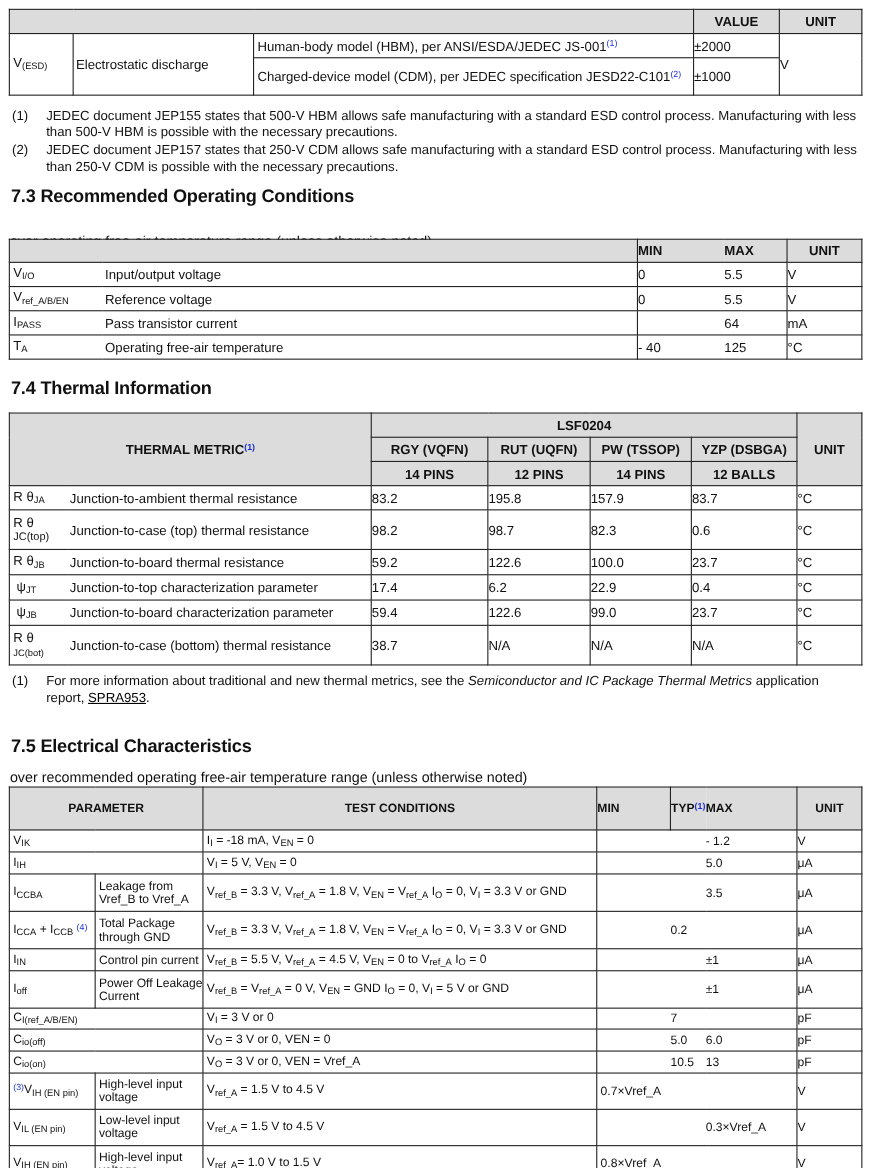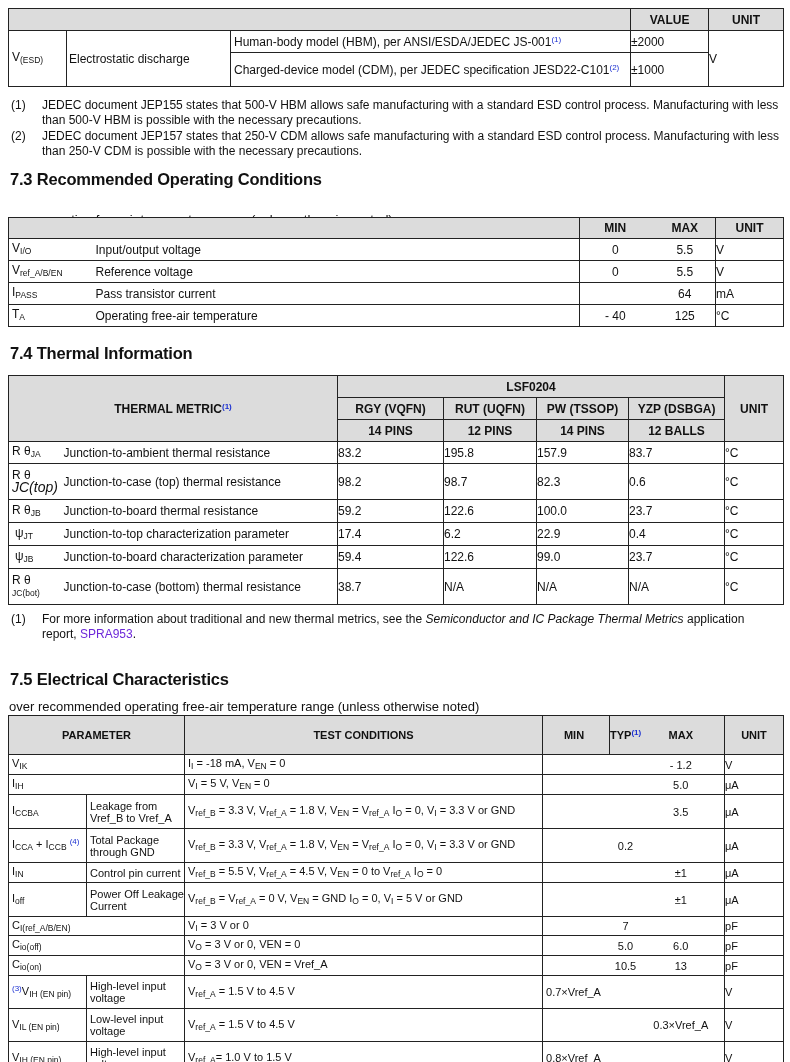--- a/index.html
+++ b/index.html
@@ -5,28 +5,28 @@
   * { box-sizing: border-box; margin: 0; padding: 0; }
   html, body { width: 790px; height: 1062px; overflow: hidden; background: #ffffff; }
   body { font-family: "Liberation Sans", "DejaVu Sans", sans-serif; color: #111; font-size: 12px; position: relative; }
   table { border-collapse: collapse; position: absolute; table-layout: fixed; }
   td, th { border: 1px solid #222; font-size: 12px; vertical-align: middle; line-height: 14px; }
   th { background: #dcdcdc; font-weight: bold; text-align: center; }
   .hdr { background: #dcdcdc; }
   sup { font-size: 8px; color: #1a2fd1; vertical-align: top; position: relative; top: -2px; }
   sub { font-size: 8.5px; vertical-align: -2px; }
   .c { text-align: left; }
-  .r { text-align: center; padding-right: 4px; }
+  .r { text-align: left; padding-right: 4px; }
   .l { text-align: left; padding-left: 3px; }
   .heading { position: absolute; left: 10px; font-size: 16.5px; font-weight: bold; letter-spacing: -0.2px; }
   .subtitle { position: absolute; left: 9px; font-size: 13px; }
   .note { position: absolute; left: 11px; width: 770px; font-size: 12px; line-height: 14.5px; display: flex; }
   .note .num { width: 31px; flex-shrink: 0; }
   .note .txt { flex: 1; }
-  .link { color: #6d28d9; }
+  .link { color: #000000; text-decoration: underline; }
   .ec td { font-size: 11px; line-height: 12px; }
   .ec th { font-size: 11px; }
   .nob-r { border-right: none; }
   .nob-l { border-left: none; }
 </style>
 </head>
 <body>
 
 <table style="left:8px; top:8px; width:775px;">
   <colgroup>
@@ -181,21 +181,21 @@
   <tr style="height:22px;">
     <td class="l nob-r"><span>R θ</span><sub>JA</sub></td>
     <td class="l nob-l">Junction-to-ambient thermal resistance</td>
     <td class="c">83.2</td>
     <td class="c">195.8</td>
     <td class="c">157.9</td>
     <td class="c">83.7</td>
     <td class="c">°C</td>
   </tr>
   <tr style="height:36px;">
-    <td class="l nob-r" style="line-height:12px;"><span>R θ</span><br><span style="font-size:14px;font-style:italic;">JC(top)</span></td>
+    <td class="l nob-r" style="line-height:12px;"><span>R θ</span><br><span style="font-size:10px;">JC(top)</span></td>
     <td class="l nob-l">Junction-to-case (top) thermal resistance</td>
     <td class="c">98.2</td>
     <td class="c">98.7</td>
     <td class="c">82.3</td>
     <td class="c">0.6</td>
     <td class="c">°C</td>
   </tr>
   <tr style="height:23px;">
     <td class="l nob-r"><span>R θ</span><sub>JB</sub></td>
     <td class="l nob-l">Junction-to-board thermal resistance</td>

